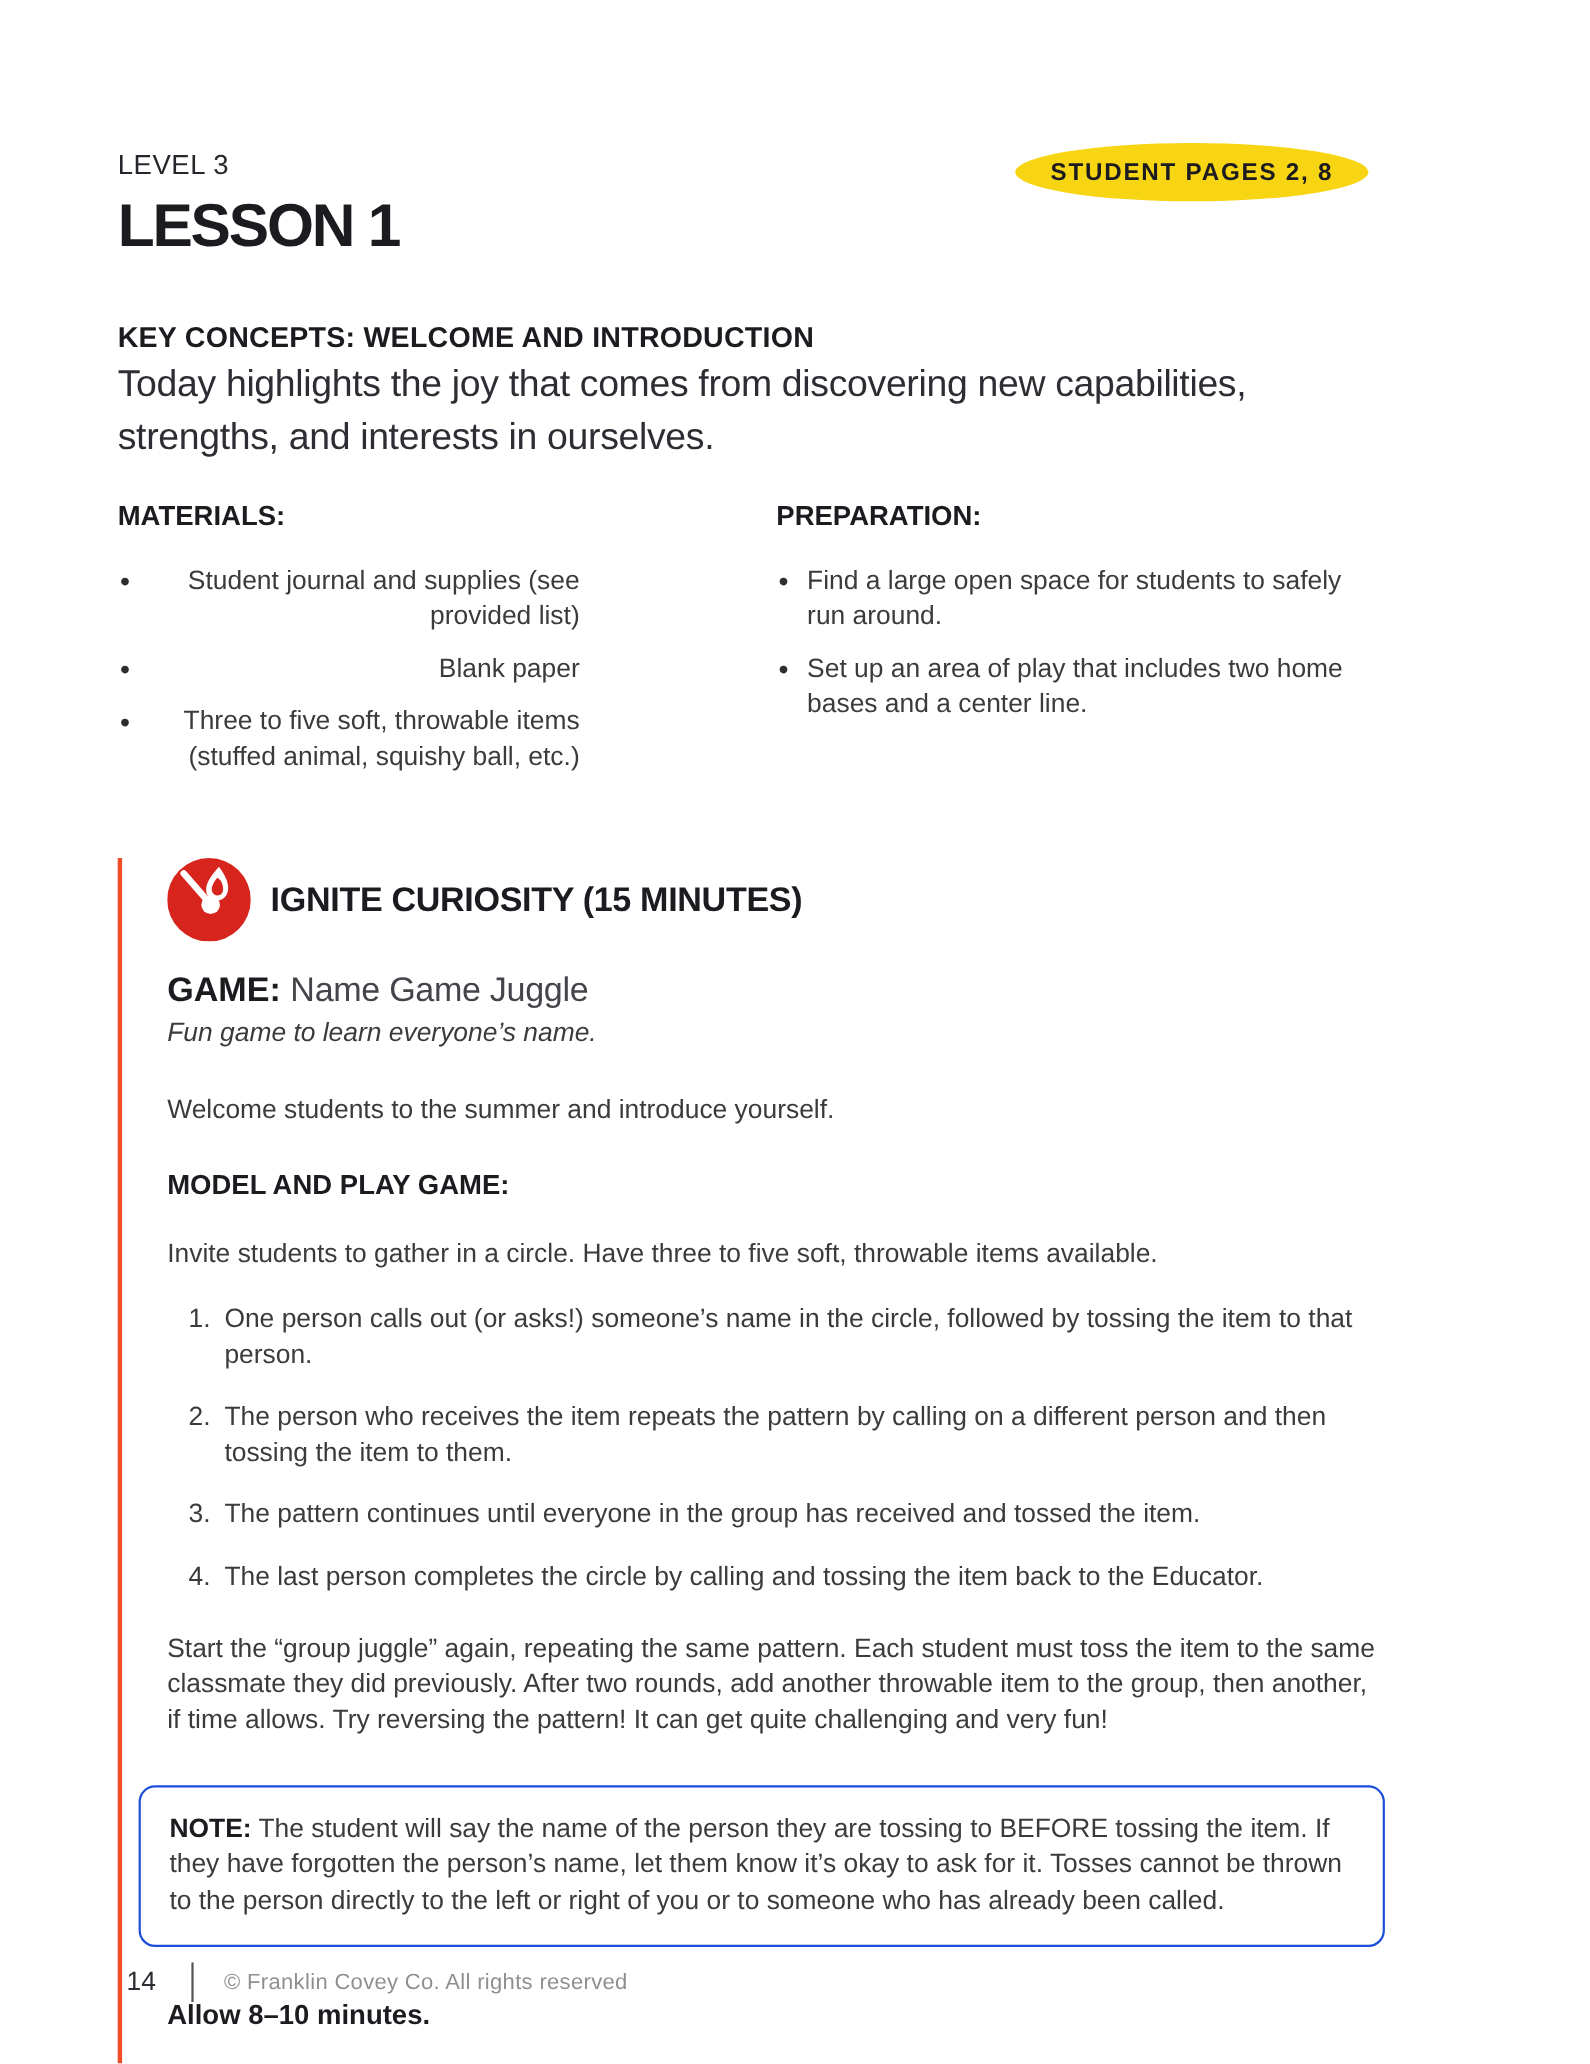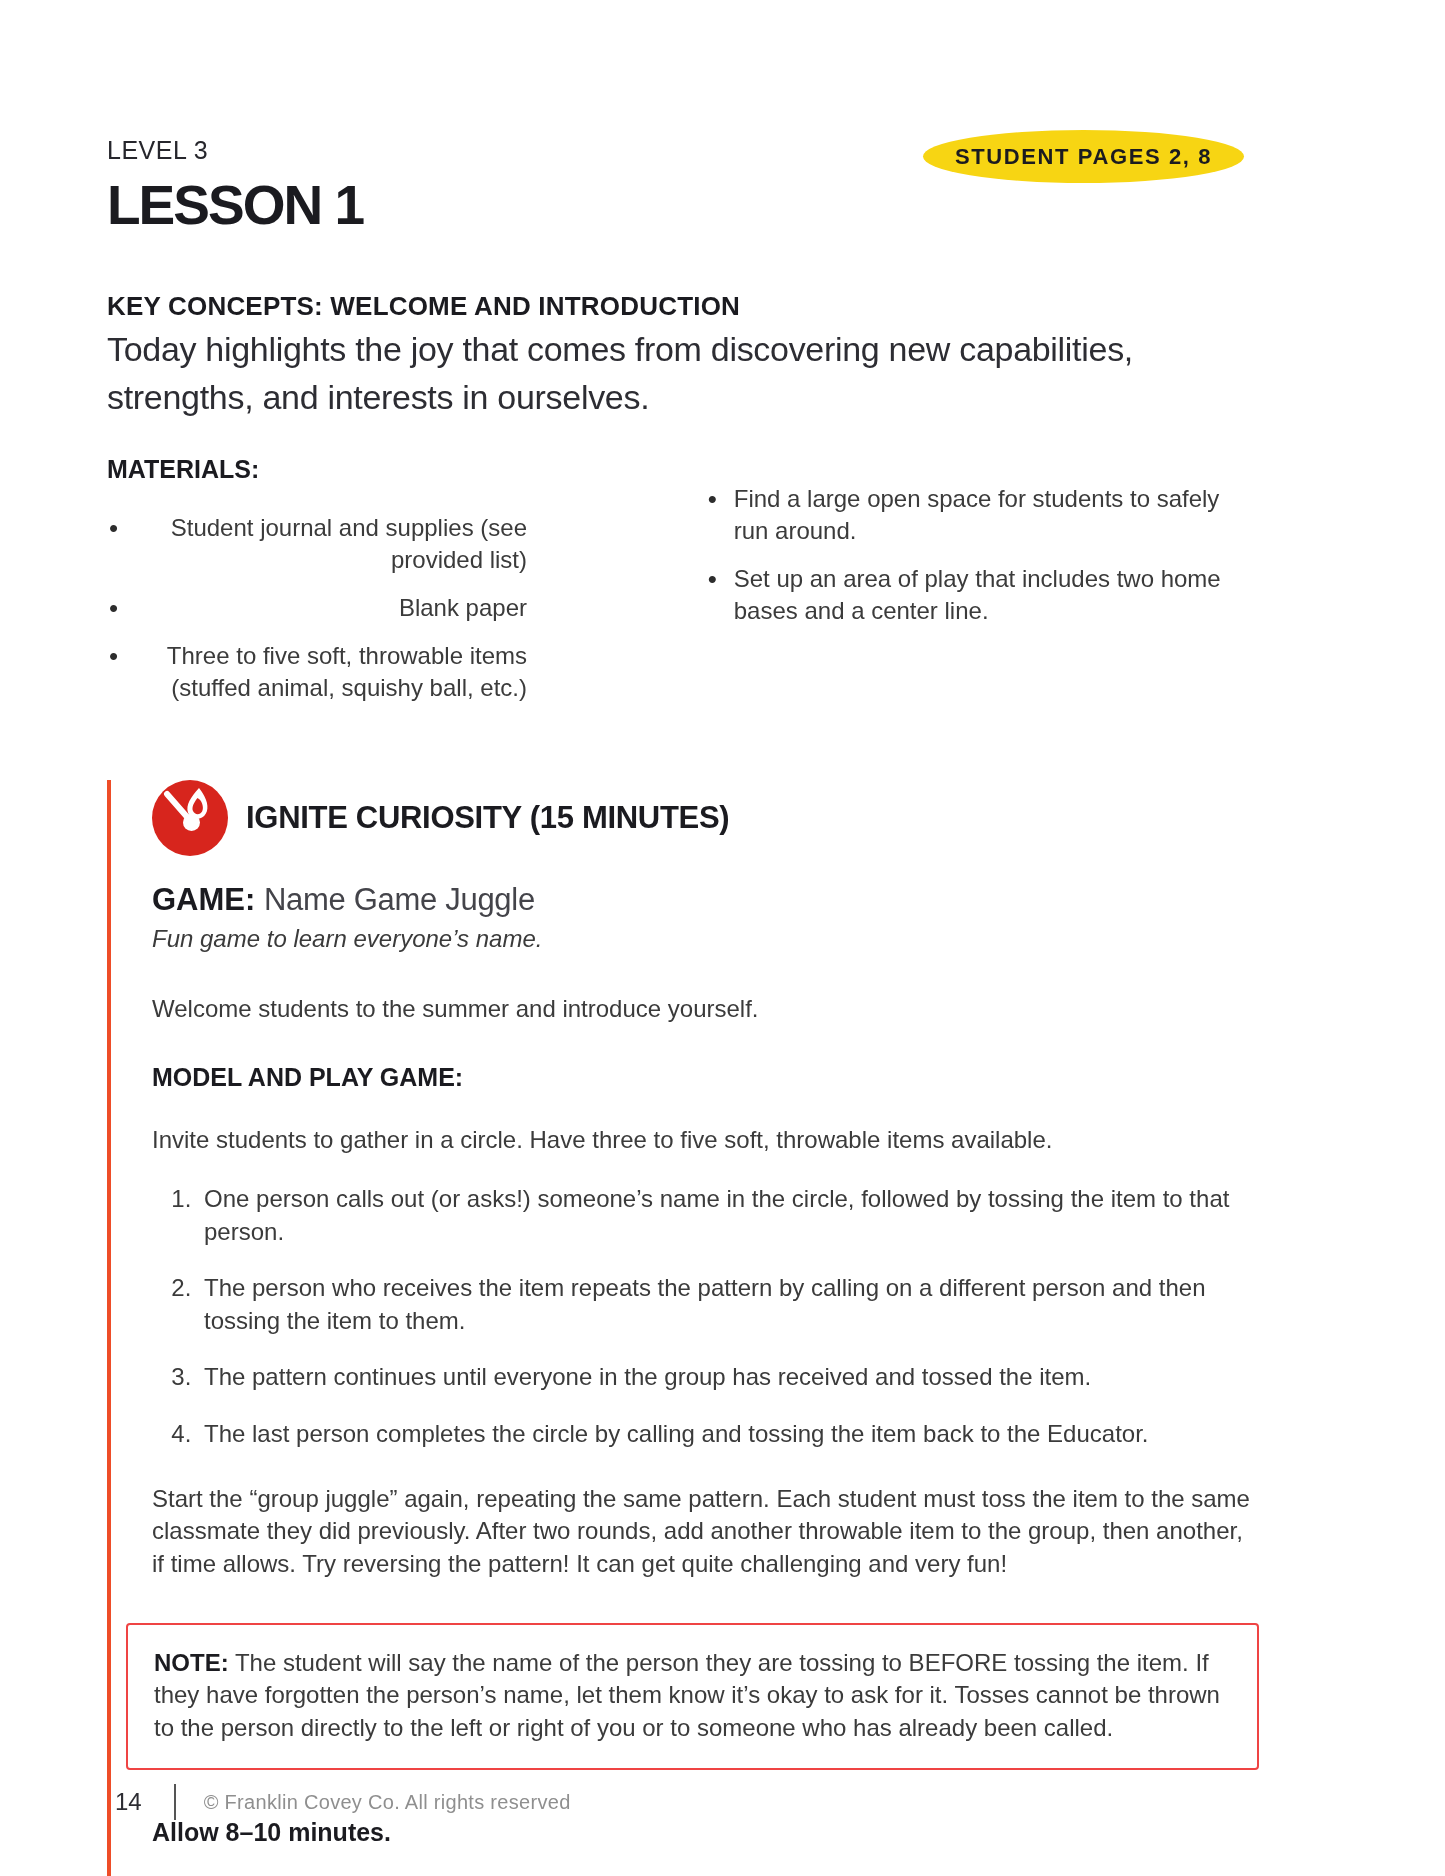--- a/index.html
+++ b/index.html
@@ -145,22 +145,22 @@
     line-height: 1.36;
     margin-bottom: 24px;
     padding-left: 6px;
     color: #3b3b3b;
   }
   .continue-p { margin-top: 32px; }
 
   .note-box {
     margin-top: 42px;
     margin-left: -26px;
-    border: 2px solid #ef4444;
-    border-radius: 4px;
+    border: 2px solid #1d4ed8;
+    border-radius: 15px;
     padding: 22px 32px 24px 26px;
     max-width: 1222px;
   }
   .note-box p { font-size: 24px; line-height: 1.36; color: #3b3b3b; }
   .lead-label { font-weight: 700; color: #1b1b20; }
 
   .allow-p {
     margin-top: 48px;
     font-size: 25px;
     font-weight: 700;
@@ -212,20 +212,21 @@
     <div class="columns">
       <div class="col-left">
         <div class="col-heading">MATERIALS:</div>
         <ul class="bullets">
           <li>Student journal and supplies (see provided list)</li>
           <li>Blank paper</li>
           <li>Three to five soft, throwable items (stuffed animal, squishy ball, etc.)</li>
         </ul>
       </div>
       <div class="col-right">
+        <div class="col-heading">PREPARATION:</div>
         <ul class="bullets">
           <li>Find a large open space for students to safely run around.</li>
           <li>Set up an area of play that includes two home bases and a center line.</li>
         </ul>
       </div>
     </div>
 
     <div class="section">
       <div class="section-header">
         <svg class="section-icon" viewBox="0 0 76 76" aria-hidden="true">

